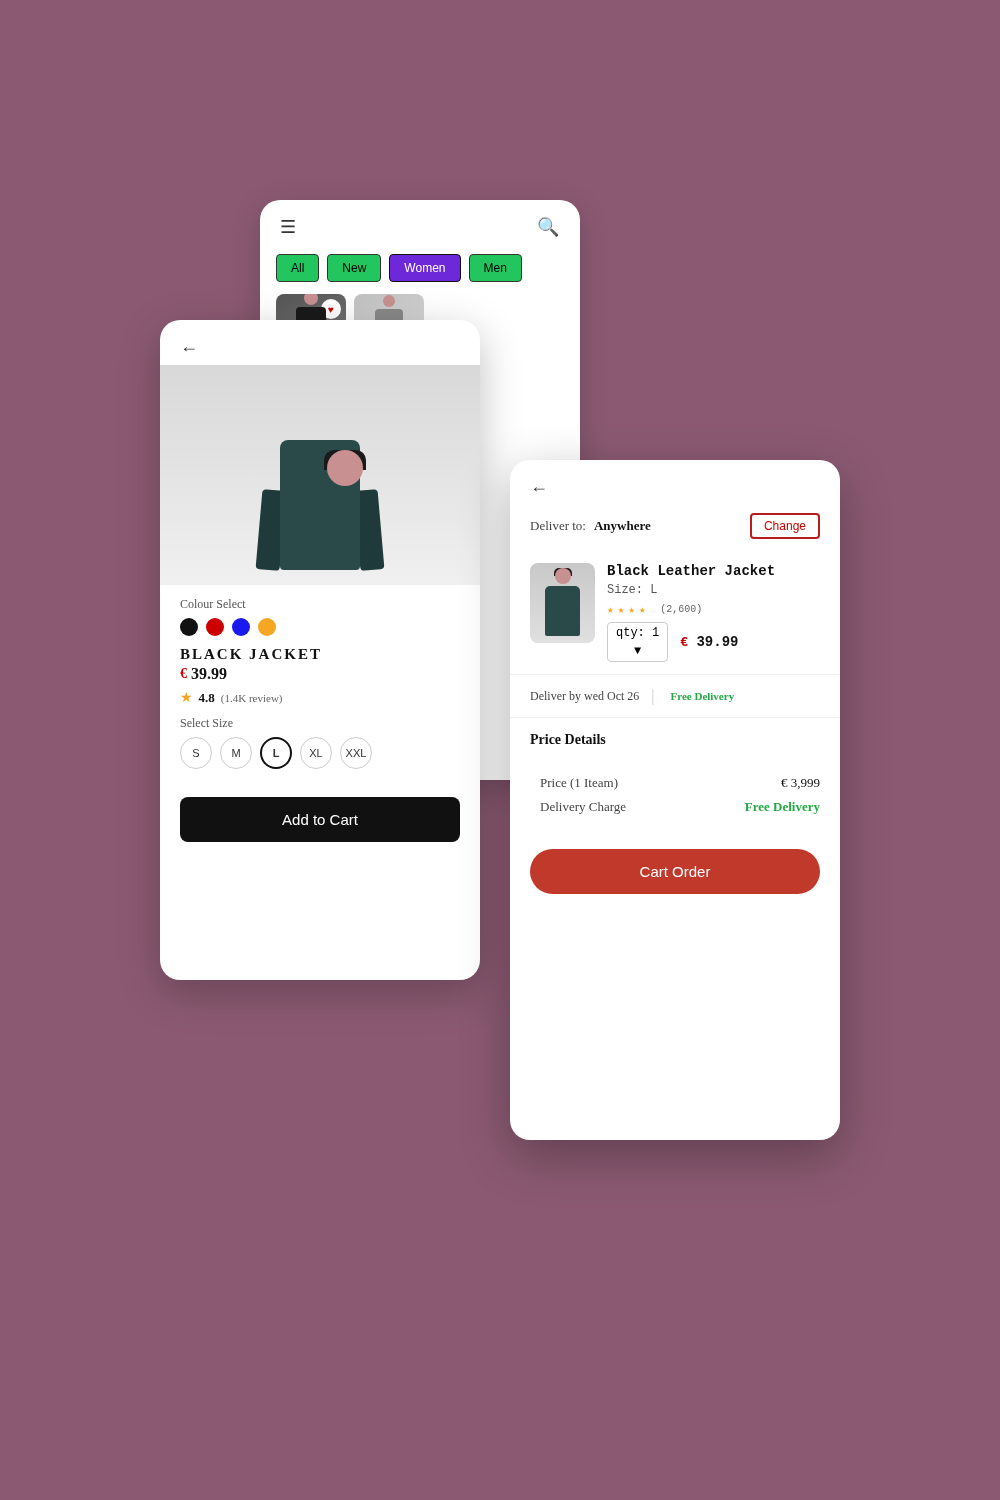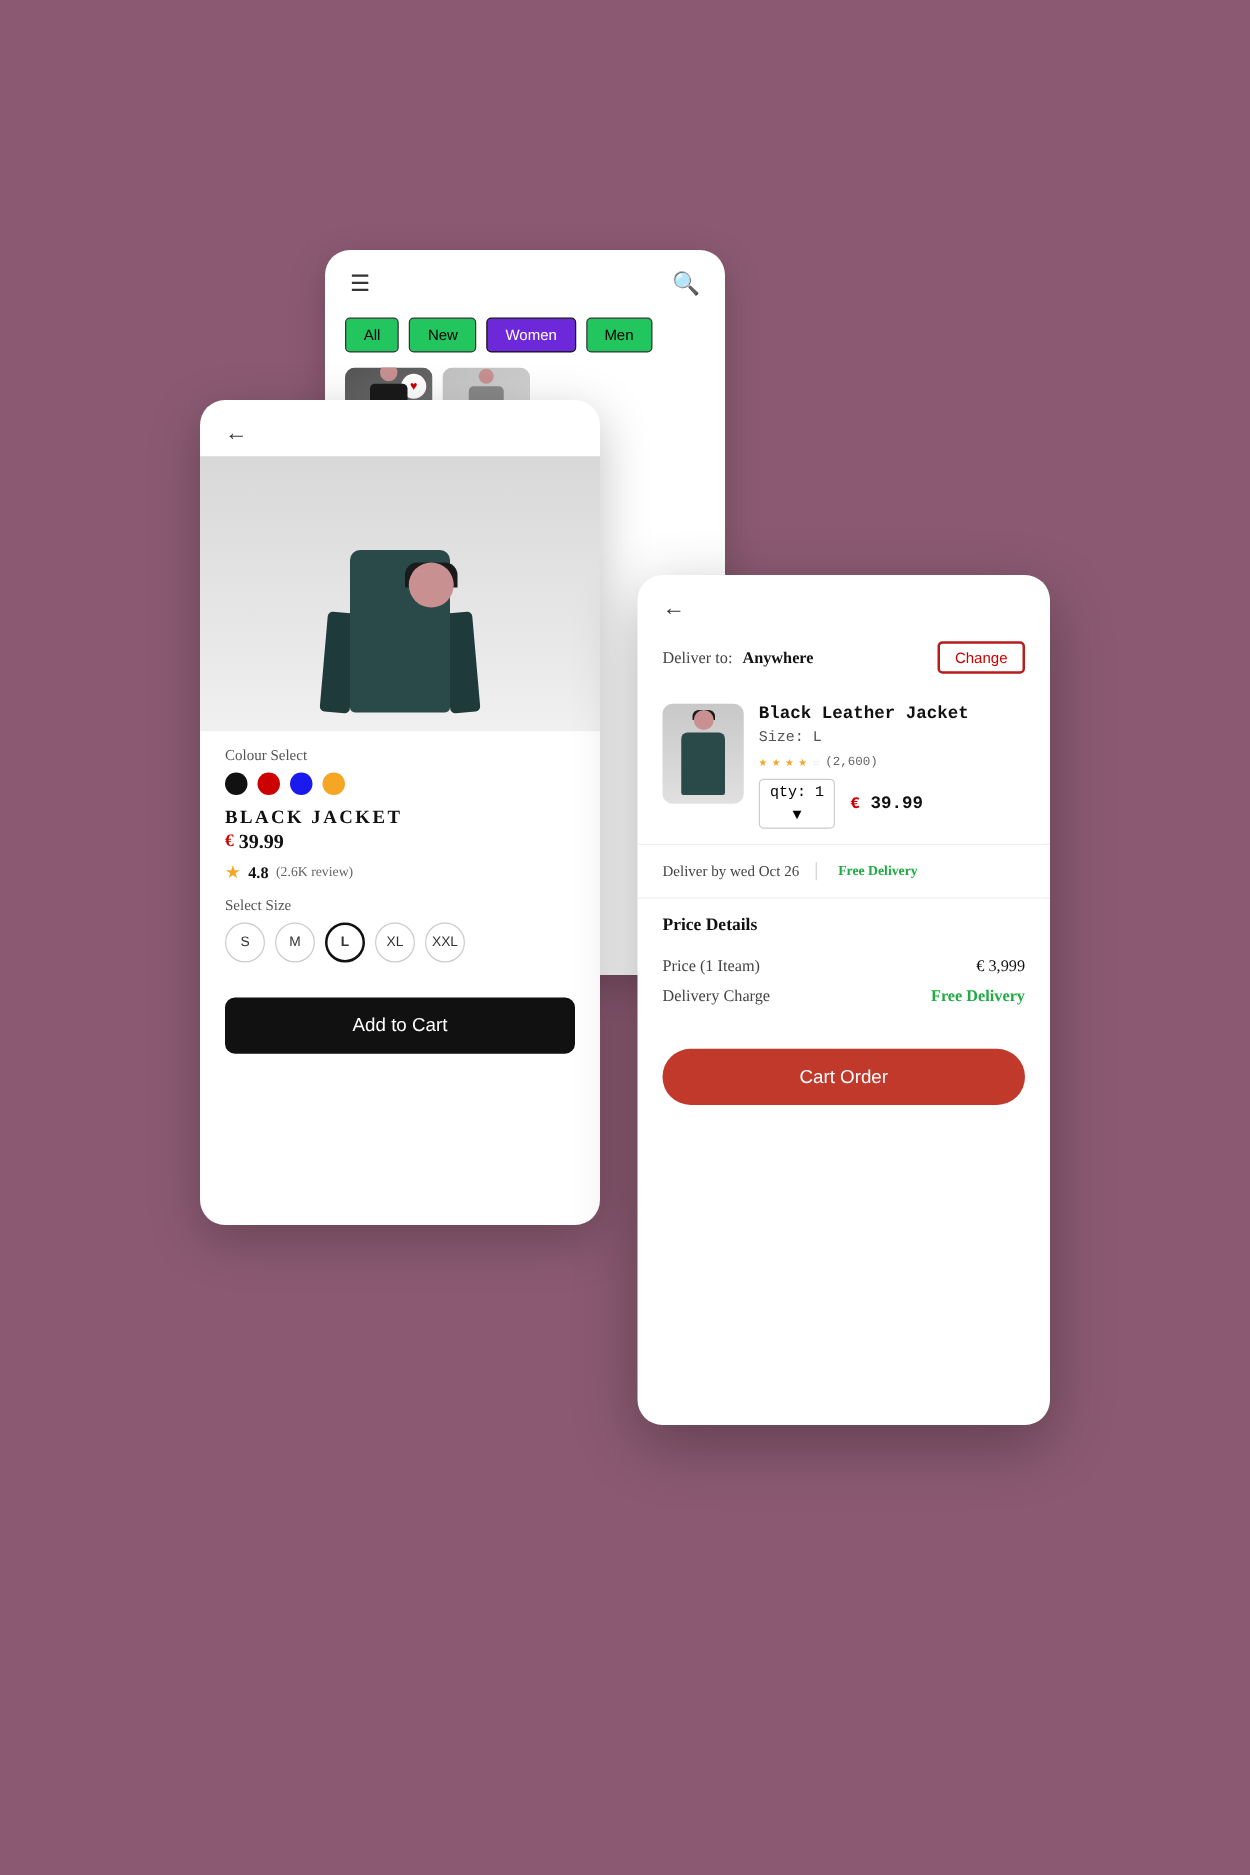--- a/index.html
+++ b/index.html
@@ -489,32 +489,33 @@
     }
 
     .price-details-section {
       padding: 14px 20px;
     }
 
     .price-details-title {
       font-size: 14px;
       font-weight: bold;
       color: #111;
-      margin-bottom: 16px;
+      margin-bottom: 27px;
     }
 
     .price-detail-row {
       display: flex;
       justify-content: space-between;
       margin-bottom: 8px;
     }
 
     .price-detail-label {
       font-size: 13px;
       color: #444;
+      margin-left: 10px;
     }
 
     .price-detail-value {
       font-size: 13px;
       color: #111;
     }
 
     .price-detail-free {
       color: #22aa44;
       font-weight: bold;
@@ -632,21 +633,21 @@
       <div class="product-name">BLACK JACKET</div>
 
       <div class="product-price-row">
         <span class="euro-symbol">€</span>
         <span class="price-value">39.99</span>
       </div>
 
       <div class="rating-row">
         <span class="star-filled">★</span>
         <span class="rating-number">4.8</span>
-        <span class="review-count">(2.6K review)</span>
+        <span class="review-count">(1.4K review)</span>
       </div>
 
       <div class="size-section-label">Select Size</div>
       <div class="size-options">
         <button class="size-btn">S</button>
         <button class="size-btn">M</button>
         <button class="size-btn selected">L</button>
         <button class="size-btn">XL</button>
         <button class="size-btn">XXL</button>
       </div>

